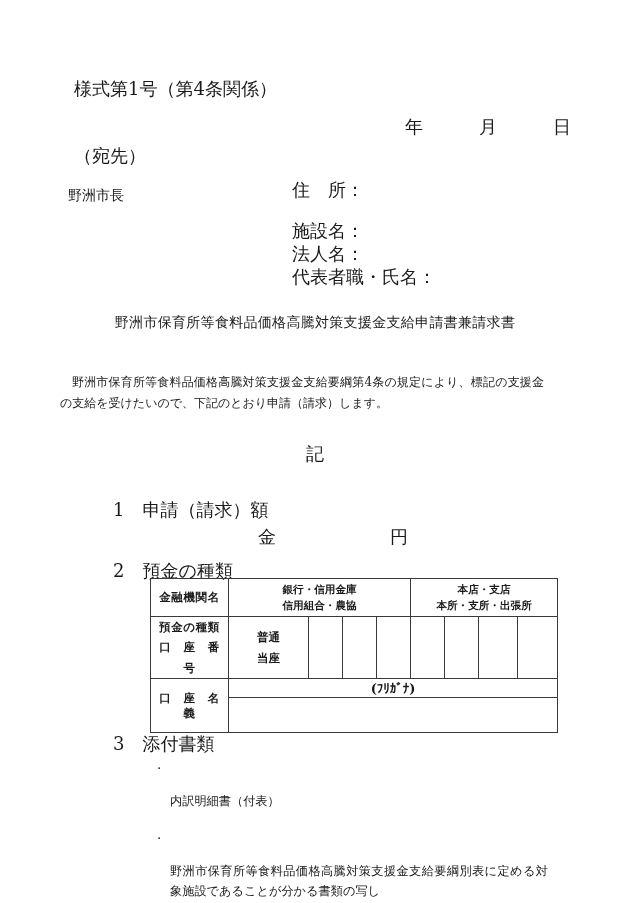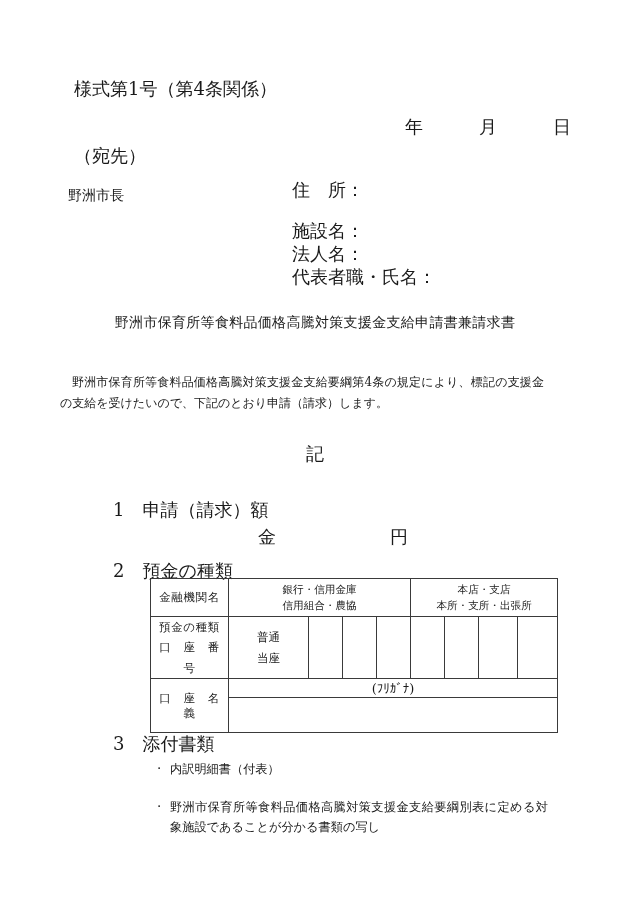--- a/index.html
+++ b/index.html
@@ -72,20 +72,21 @@
 
   
   #bank-table {
     position: absolute;
     left: 150px;
     top: 578px;
     width: 407px;
     border-collapse: collapse;
     table-layout: fixed;
     font-size: 11.5px;
+    font-weight: bold;
   }
   #bank-table td {
     border: 1px solid #3a3a3a;
     padding: 0;
     vertical-align: middle;
     text-align: center;
   }
   .lbl-col {
     width: 78px;
     letter-spacing: 0.6px;
@@ -118,20 +119,21 @@
     width: 22px;
     flex: 0 0 22px;
     text-align: center;
     font-size: 11px;
     line-height: 1.62;
   }
   .bullet-text {
     flex: 1;
     line-height: 1.62;
     text-align: justify;
+    margin-top: 32px;
   }
 </style>
 </head>
 <body>
 
 <div class="page">
 
   <div class="t jp s12" id="form-number">様式第1号（第4条関係）</div>
 
   <div class="t jp s12" id="date-line">年　　　月　　　日</div>

